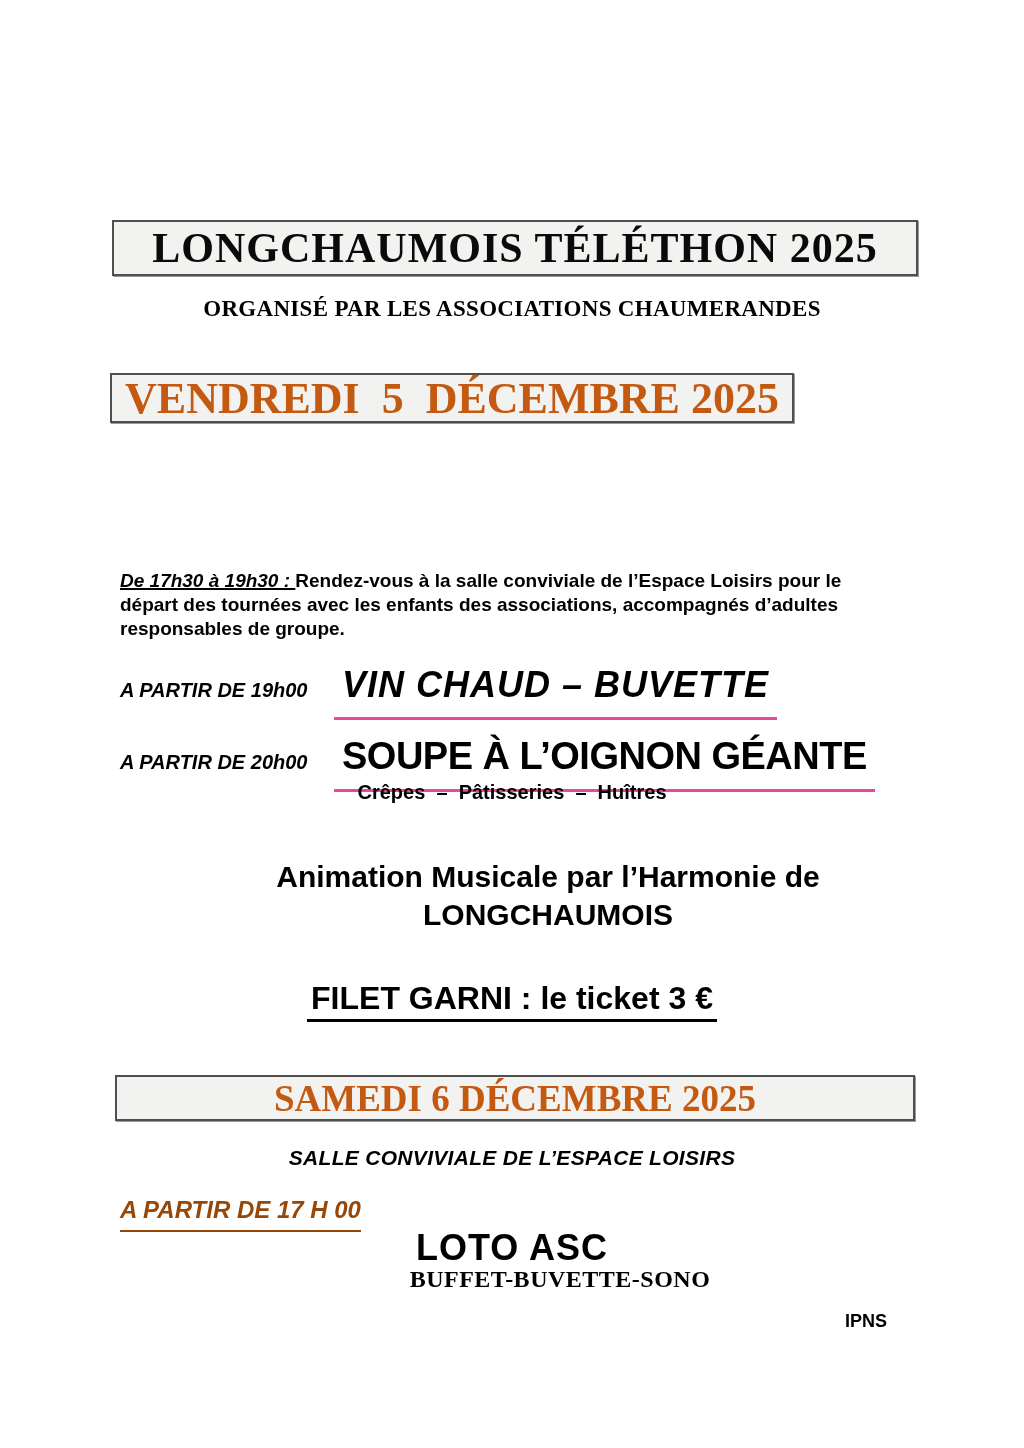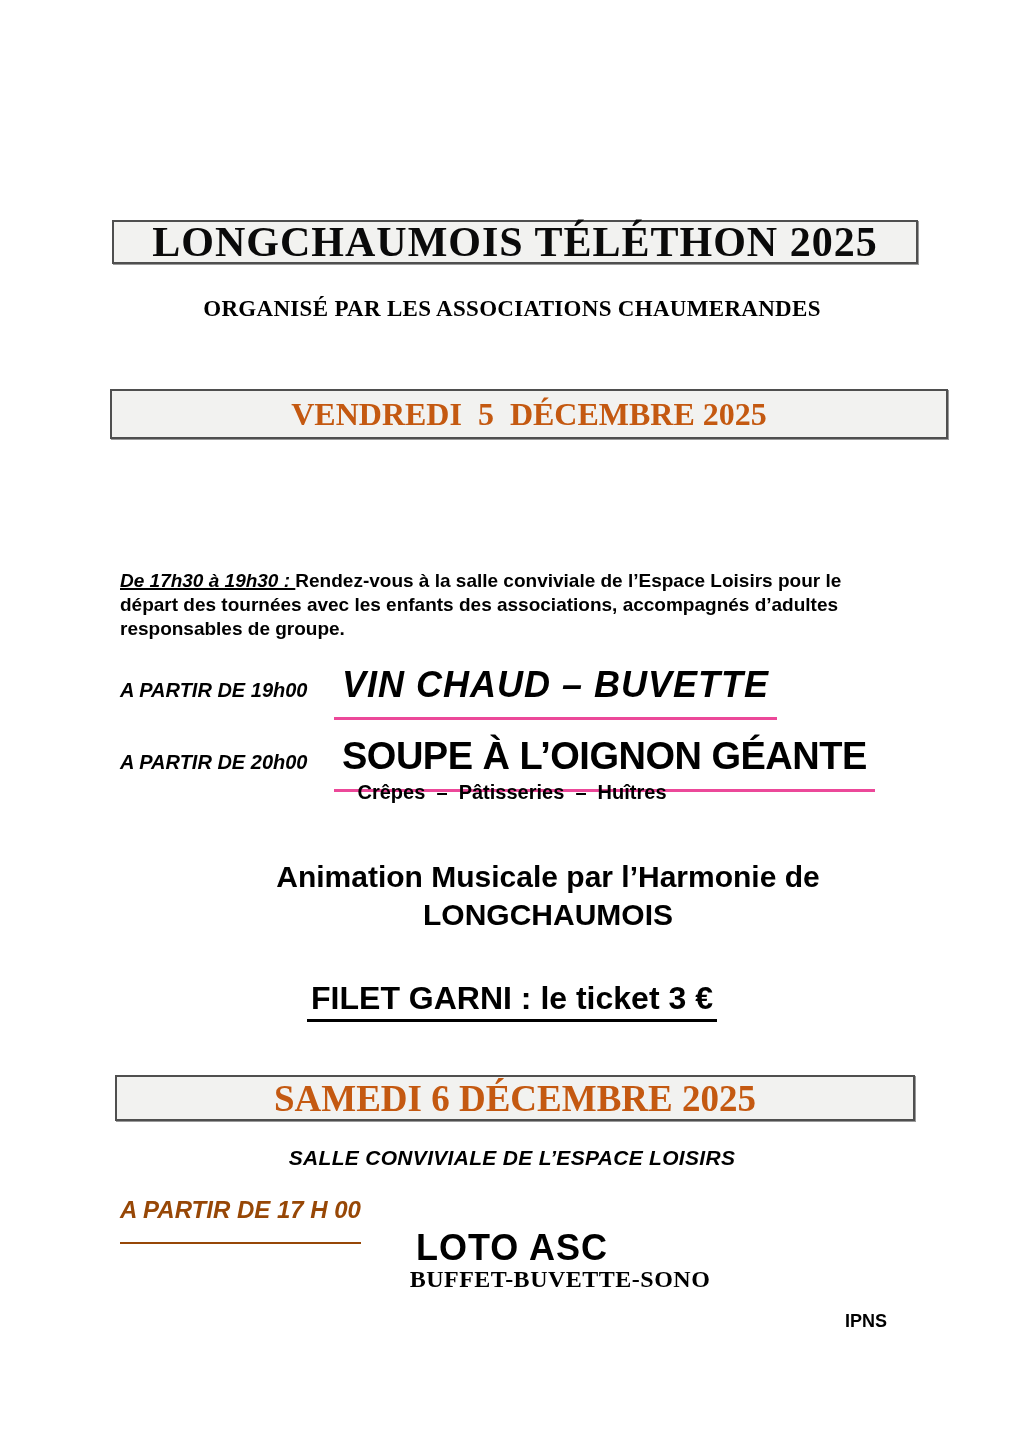--- a/index.html
+++ b/index.html
@@ -15,22 +15,22 @@
     font-family:"Liberation Sans", sans-serif;color:var(--ink);overflow:hidden;
   }
   .banner-box{
     position:absolute;background:var(--box-bg);
     border:2px solid var(--box-border);
     box-shadow:1px 1px 0 #9a9a9a;
     display:flex;align-items:center;justify-content:center;
     font-family:"Liberation Serif", serif;font-weight:bold;
     white-space:pre-wrap;box-sizing:border-box;
   }
-  #title-box{left:112px;top:220px;width:806px;height:44px;font-size:42px;color:#0a0a0a;letter-spacing:1px;align-items:center;}
-  #friday-box{left:110px;top:373px;width:838px;height:50px;font-size:32px;color:var(--orange);margin-top:16px;}
+  #title-box{left:112px;top:220px;width:806px;height:56px;font-size:42px;color:#0a0a0a;letter-spacing:1px;align-items:center;}
+  #friday-box{left:110px;top:373px;width:684px;height:50px;font-size:44px;color:var(--orange);}
   #saturday-box{left:115px;top:1075px;width:800px;height:46px;font-size:37px;color:var(--orange);align-items:center;}
 
   .center-line{position:absolute;left:0;width:1024px;text-align:center;}
 
   #subtitle{top:296px;font-family:"Liberation Serif", serif;font-weight:bold;font-size:23px;letter-spacing:0.3px;}
   #vente-line{top:447px;font-weight:bold;font-size:31px;}
 
   #meeting-par{
     position:absolute;left:120px;top:545px;width:782px;
     font-weight:bold;font-size:19px;line-height:1.27;white-space:pre-line;
@@ -51,21 +51,21 @@
   #animation-line{top:858px;font-weight:bold;font-size:30px;line-height:1.28;white-space:pre-line;padding-left:36px;}
   #filet-line{top:980px;font-size:32px;font-weight:bold;}
   .underlined{display:inline-block;border-bottom:3px solid #000;padding:0 4px 2px 4px;}
 
   #salle-line{top:1146px;font-weight:bold;font-style:italic;font-size:21px;letter-spacing:0.3px;}
 
   #apartir17{
     position:absolute;left:120px;top:1196px;
     font-weight:bold;font-style:italic;font-size:24px;color:var(--brown);
   }
-  #apartir17 .brown-underline{display:inline-block;border-bottom:2px solid var(--brown);padding-bottom:18px;}
+  #apartir17 .brown-underline{display:inline-block;border-bottom:2px solid var(--brown);padding-bottom:6px;}
 
   #loto-line{top:1227px;font-weight:bold;font-size:36px;letter-spacing:1px;}
   #buffet-line{top:1266px;font-family:"Liberation Serif", serif;font-weight:bold;font-size:24px;letter-spacing:0.5px;padding-left:48px;}
   #ipns{position:absolute;left:845px;top:1311px;font-weight:bold;font-size:18px;}
 </style>
 </head>
 <body>
 
 <div class="page">
 

